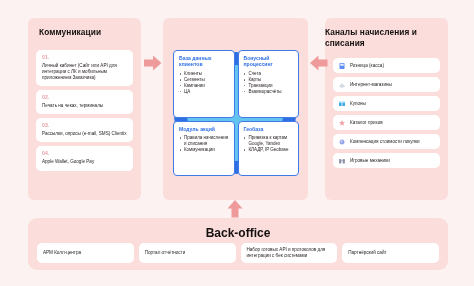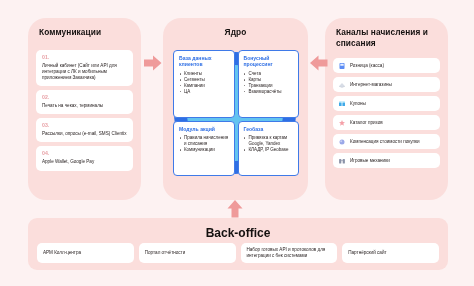--- a/index.html
+++ b/index.html
@@ -10,38 +10,38 @@
     -webkit-font-smoothing:antialiased;
   }
   .canvas{position:relative;width:474px;height:286px;}
 
   
   .top-row{position:absolute;left:0;top:18px;width:474px;height:182px;}
 
   .panel{
     position:absolute;top:0;
     background:#fbdedc;
-    border-radius:18px;
+    border-radius:6px;
     box-sizing:border-box;
   }
   .panel-comm{left:28px;width:113px;height:182px;}
   .panel-core{left:163px;width:145px;height:182px;}
   .panel-chan{left:325px;width:123px;height:182px;}
 
   .panel-title{
     position:absolute;left:0;right:0;top:9px;
     color:#14100f;
     font-weight:bold;
     font-size:8.3px;
     line-height:10.5px;
     text-align:center;
     letter-spacing:.1px;
   }
   .panel-comm .panel-title{text-align:left;padding-left:11px;}
-  .panel-chan .panel-title{text-align:left;padding-left:11px;}
+  .panel-chan .panel-title{text-align:left;}
 
   
   .comm-list{position:absolute;left:8px;right:8px;top:32px;}
   .comm-card{
     background:#ffffff;
     border-radius:5px;
     padding:4px 6px 5px 6px;
     margin-bottom:4px;
     box-sizing:border-box;
   }
@@ -188,21 +188,20 @@
 
         <div class="comm-card">
           <div class="comm-num">04.</div>
           <div class="comm-txt">Apple Wallet, Google Pay</div>
         </div>
 
       </div>
     </div>
 
     <div class="panel panel-core">
-      <div class="panel-title">Ядро</div>
 
       <div class="core-stage">
         <div class="circle-outer"></div>
         <div class="circle-inner"></div>
 
         <div class="quad-grid">
 
           <div class="quad">
             <div class="quad-title">База данных клиентов</div>
             <ul>

